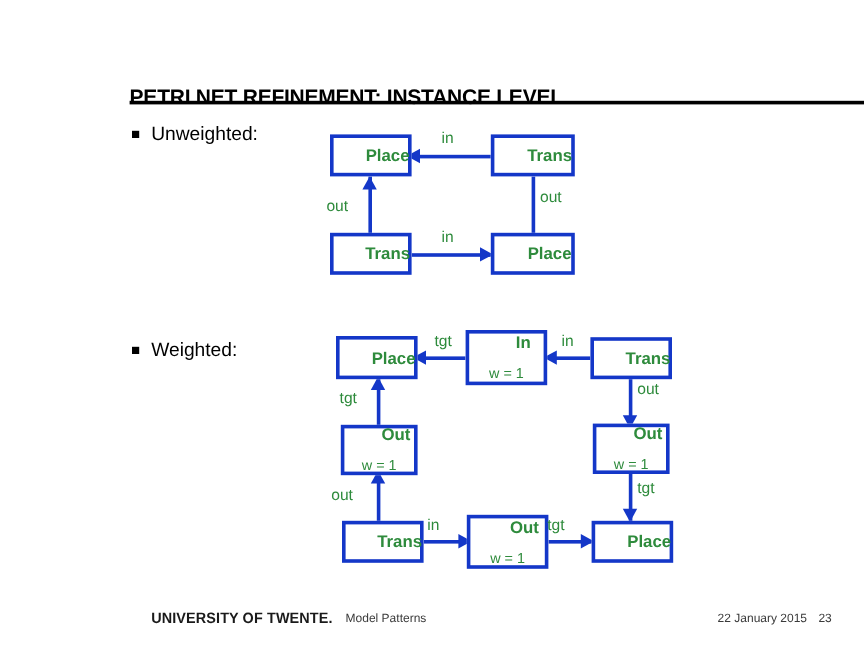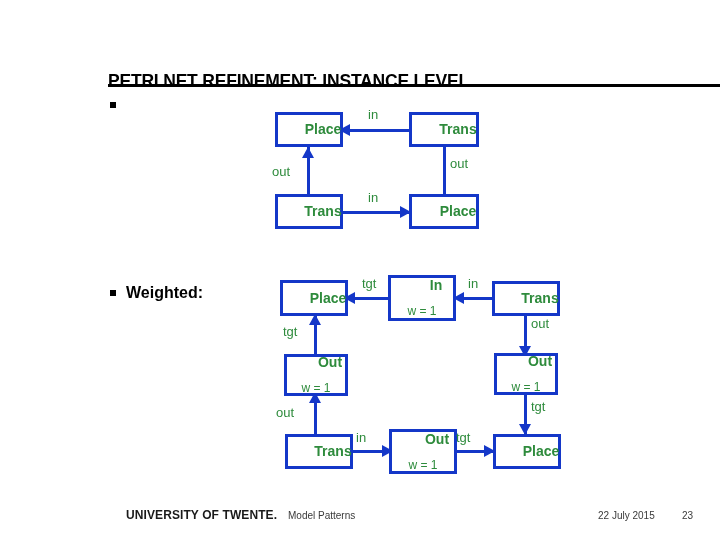--- a/index.html
+++ b/index.html
@@ -53,21 +53,21 @@
     margin-right: 10px;
     position: relative;
     top: -2px;
     flex: none;
   }
   .bullet-text {
     font-size: 16px;
     color: #000000;
   }
   #bullet-unweighted { left: 110px; top: 104px; }
-  #bullet-weighted  { left: 110px; top: 284px; font-weight: bold; }
+  #bullet-weighted  { left: 110px; top: 284px; }
 
   
   .node {
     position: absolute;
     box-sizing: border-box;
     border: 3px solid #1437c8;
     background: #ffffff;
     display: flex;
     flex-direction: column;
     align-items: center;
@@ -172,20 +172,21 @@
   }
 </style>
 </head>
 <body>
 
 <div id="slide-title">PETRI NET REFINEMENT: INSTANCE LEVEL</div>
 <div id="title-rule"></div>
 
 <div class="bullet-row" id="bullet-unweighted">
   <span class="bullet-mark"></span>
+  <span class="bullet-text">Unweighted:</span>
 </div>
 
 <div class="bullet-row" id="bullet-weighted">
   <span class="bullet-mark"></span>
   <span class="bullet-text">Weighted:</span>
 </div>
 
 <div class="edge edge-h" style="left:343px; top:129px; width:66px;"></div>
 <div class="arrow arrow-left" style="left:339px; top:124px;"></div>
 <div class="edge-label" style="left:368px; top:107px;">in</div>
@@ -273,14 +274,14 @@
 <div class="node" style="left:389px; top:429px; width:68px; height:45px;">
   <span class="node-label">Out</span>
   <span class="node-weight">w = 1</span>
 </div>
 <div class="node" style="left:493px; top:434px; width:68px; height:35px;">
   <span class="node-label">Place</span>
 </div>
 
 <div id="footer-logo">UNIVERSITY OF TWENTE.</div>
 <div id="footer-subject">Model Patterns</div>
-<div id="footer-date">22 July 2015</div>
+<div id="footer-date">22 January 2015</div>
 <div id="footer-page">23</div>
 
 </body></html>

